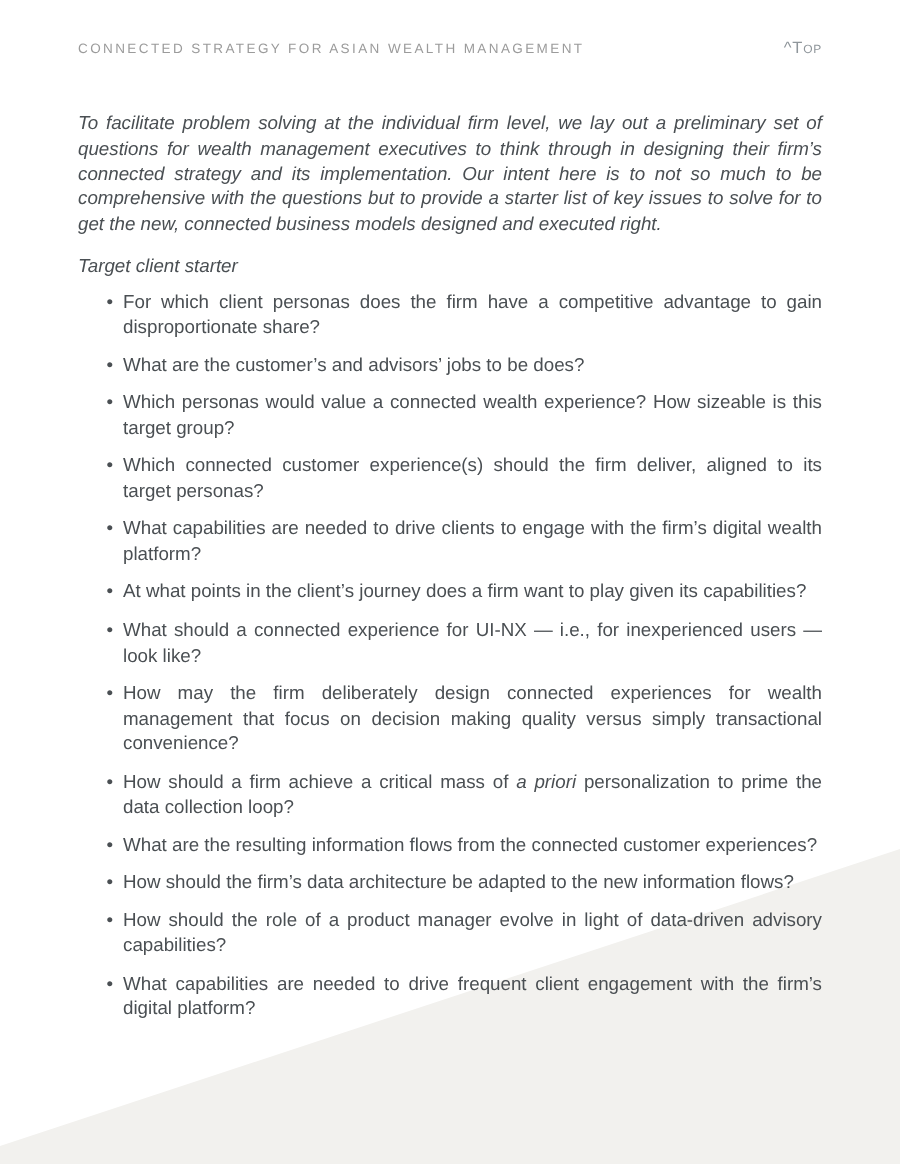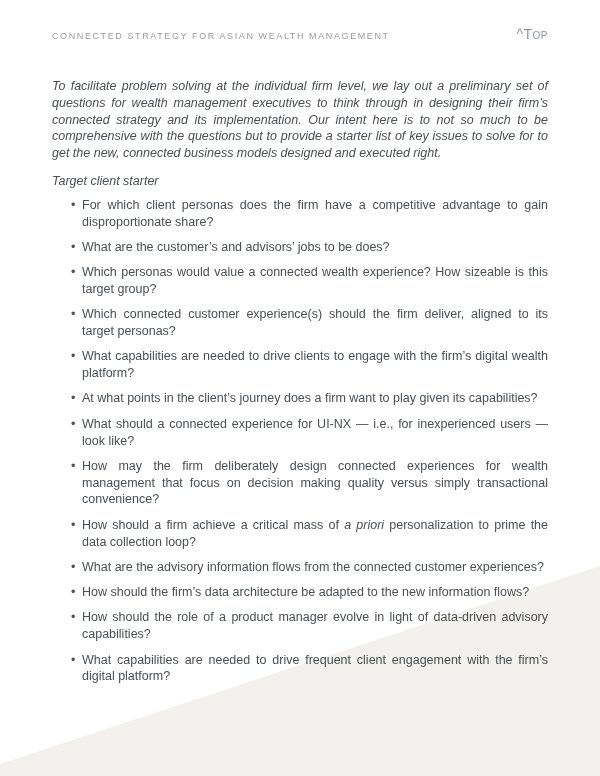--- a/index.html
+++ b/index.html
@@ -26,21 +26,21 @@
   header.pagehead{
     display:flex;justify-content:space-between;align-items:baseline;
     padding:26px 52px 0 52px;
     text-align:right;
   }
   .running-head{
     font-size:9px;letter-spacing:1.6px;color:var(--muted-text);
     font-weight:400;
   }
   .top-link{
-    font-size:14px;color:#8f969b;text-decoration:none;
+    font-size:11px;color:#8f969b;text-decoration:none;
     font-variant:small-caps;letter-spacing:0.5px;cursor:pointer;
   }
   main.body{
     padding:36px 52px 0 52px;
     font-size:12.5px;line-height:16.8px;
   }
   p.intro{
     margin:0 0 10px 0;
     text-align:justify;
     font-style:italic;
@@ -122,21 +122,21 @@
             <li>
               <span class="bullet-marker">•</span>
               <span class="bullet-text"><span>How may the firm deliberately design connected experiences for wealth management that focus on decision making quality versus simply transactional convenience?</span></span>
             </li>
             <li>
               <span class="bullet-marker">•</span>
               <span class="bullet-text"><span>How should a firm achieve a critical mass of </span><span class="em">a priori</span><span> personalization to prime the data collection loop?</span></span>
             </li>
             <li>
               <span class="bullet-marker">•</span>
-              <span class="bullet-text"><span>What are the advisory information flows from the connected customer experiences?</span></span>
+              <span class="bullet-text"><span>What are the resulting information flows from the connected customer experiences?</span></span>
             </li>
             <li>
               <span class="bullet-marker">•</span>
               <span class="bullet-text"><span>How should the firm’s data architecture be adapted to the new information flows?</span></span>
             </li>
             <li>
               <span class="bullet-marker">•</span>
               <span class="bullet-text"><span>How should the role of a product manager evolve in light of data-driven advisory capabilities?</span></span>
             </li>
             <li>

